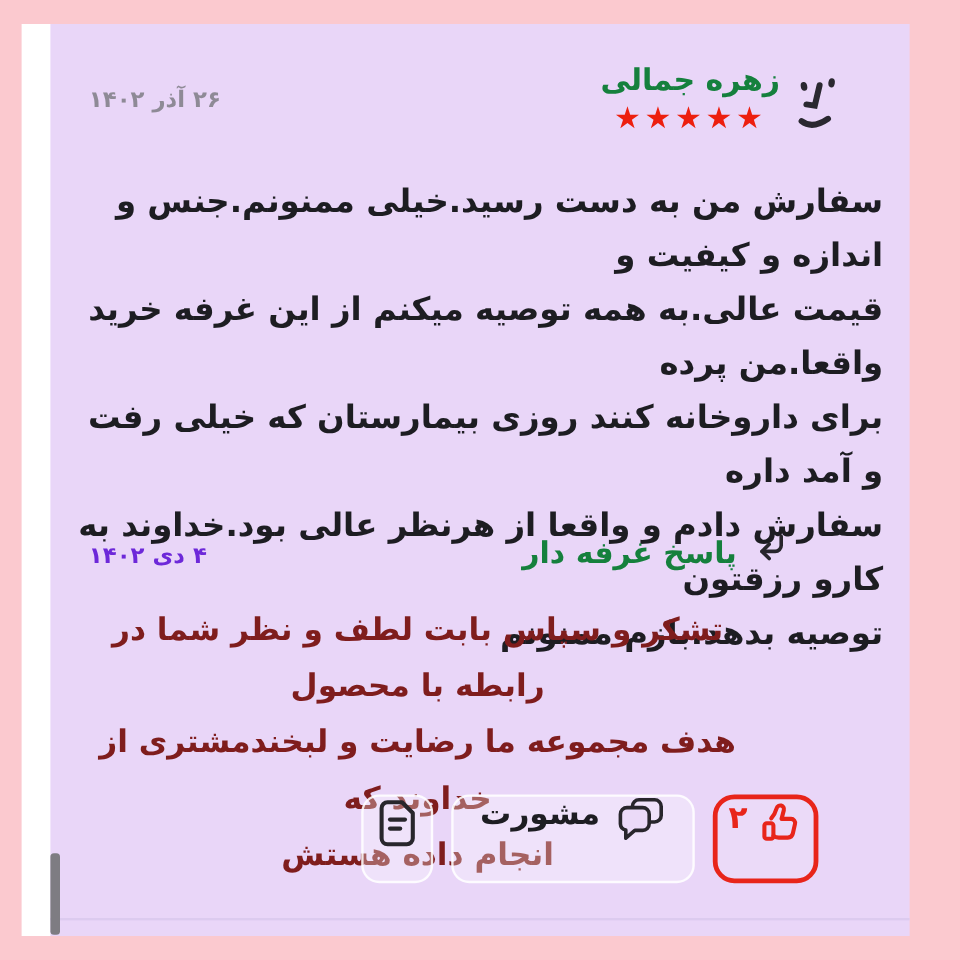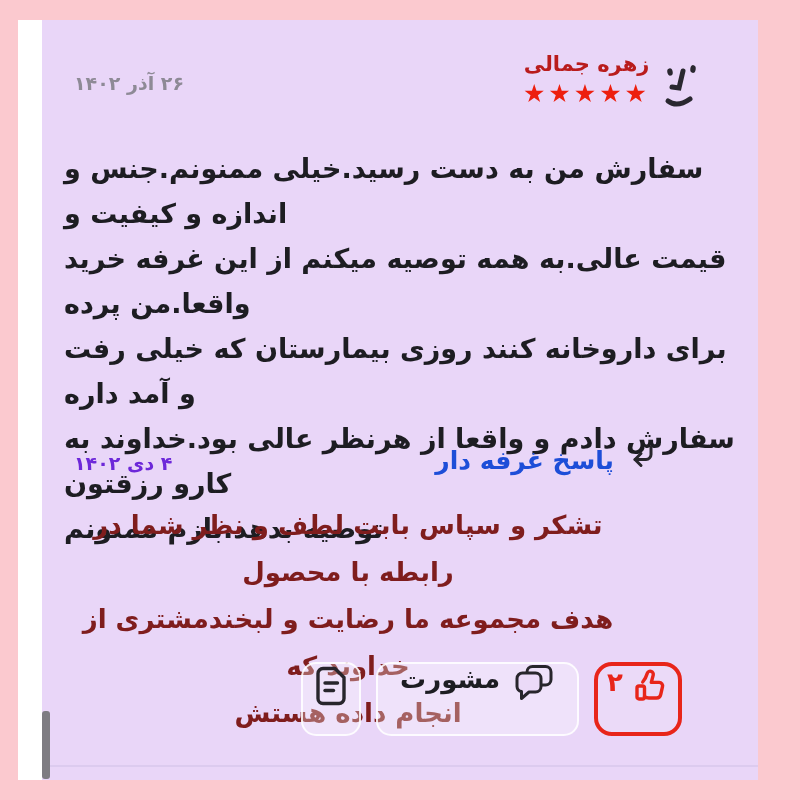--- a/index.html
+++ b/index.html
@@ -21,33 +21,33 @@
     direction:rtl;
   }
   
   .review-date{
     position:absolute; top:52px; left:32px;
     color:#8E8A96; font-size:19px; font-weight:600;
     direction:rtl; white-space:nowrap;
   }
   .avatar{ position:absolute; top:42px; right:52px; width:44px; height:52px; }
   .author{ position:absolute; top:32px; right:108px; text-align:center; }
-  .author-name{ font-size:21px; font-weight:700; color:#b91c1c; white-space:nowrap; }
+  .author-name{ font-size:25px; font-weight:700; color:#15803d; white-space:nowrap; }
   .stars{ margin-top:3px; color:#ED1F0E; font-size:25px; letter-spacing:3px; direction:ltr; white-space:nowrap; }
   
   .review-text{
     position:absolute; top:126px; right:22px; left:22px;
-    text-align:left; font-size:27px; font-weight:700;
+    text-align:right; font-size:27px; font-weight:700;
     color:#1D1D22; line-height:45px;
   }
   
   .reply-header{
     position:absolute; top:424px; right:102px;
     display:flex; align-items:center; gap:16px;
-    font-size:25px; font-weight:700; color:#1d4ed8;
+    font-size:25px; font-weight:700; color:#15803d;
   }
   .reply-date{
     position:absolute; top:432px; left:32px;
     color:#6d28d9; font-size:19px; font-weight:600; white-space:nowrap;
   }
   .reply-text{
     position:absolute; top:482px; right:130px; width:560px;
     text-align:center; font-size:26px; font-weight:700;
     color:#7f1d1d; line-height:47px;
   }

